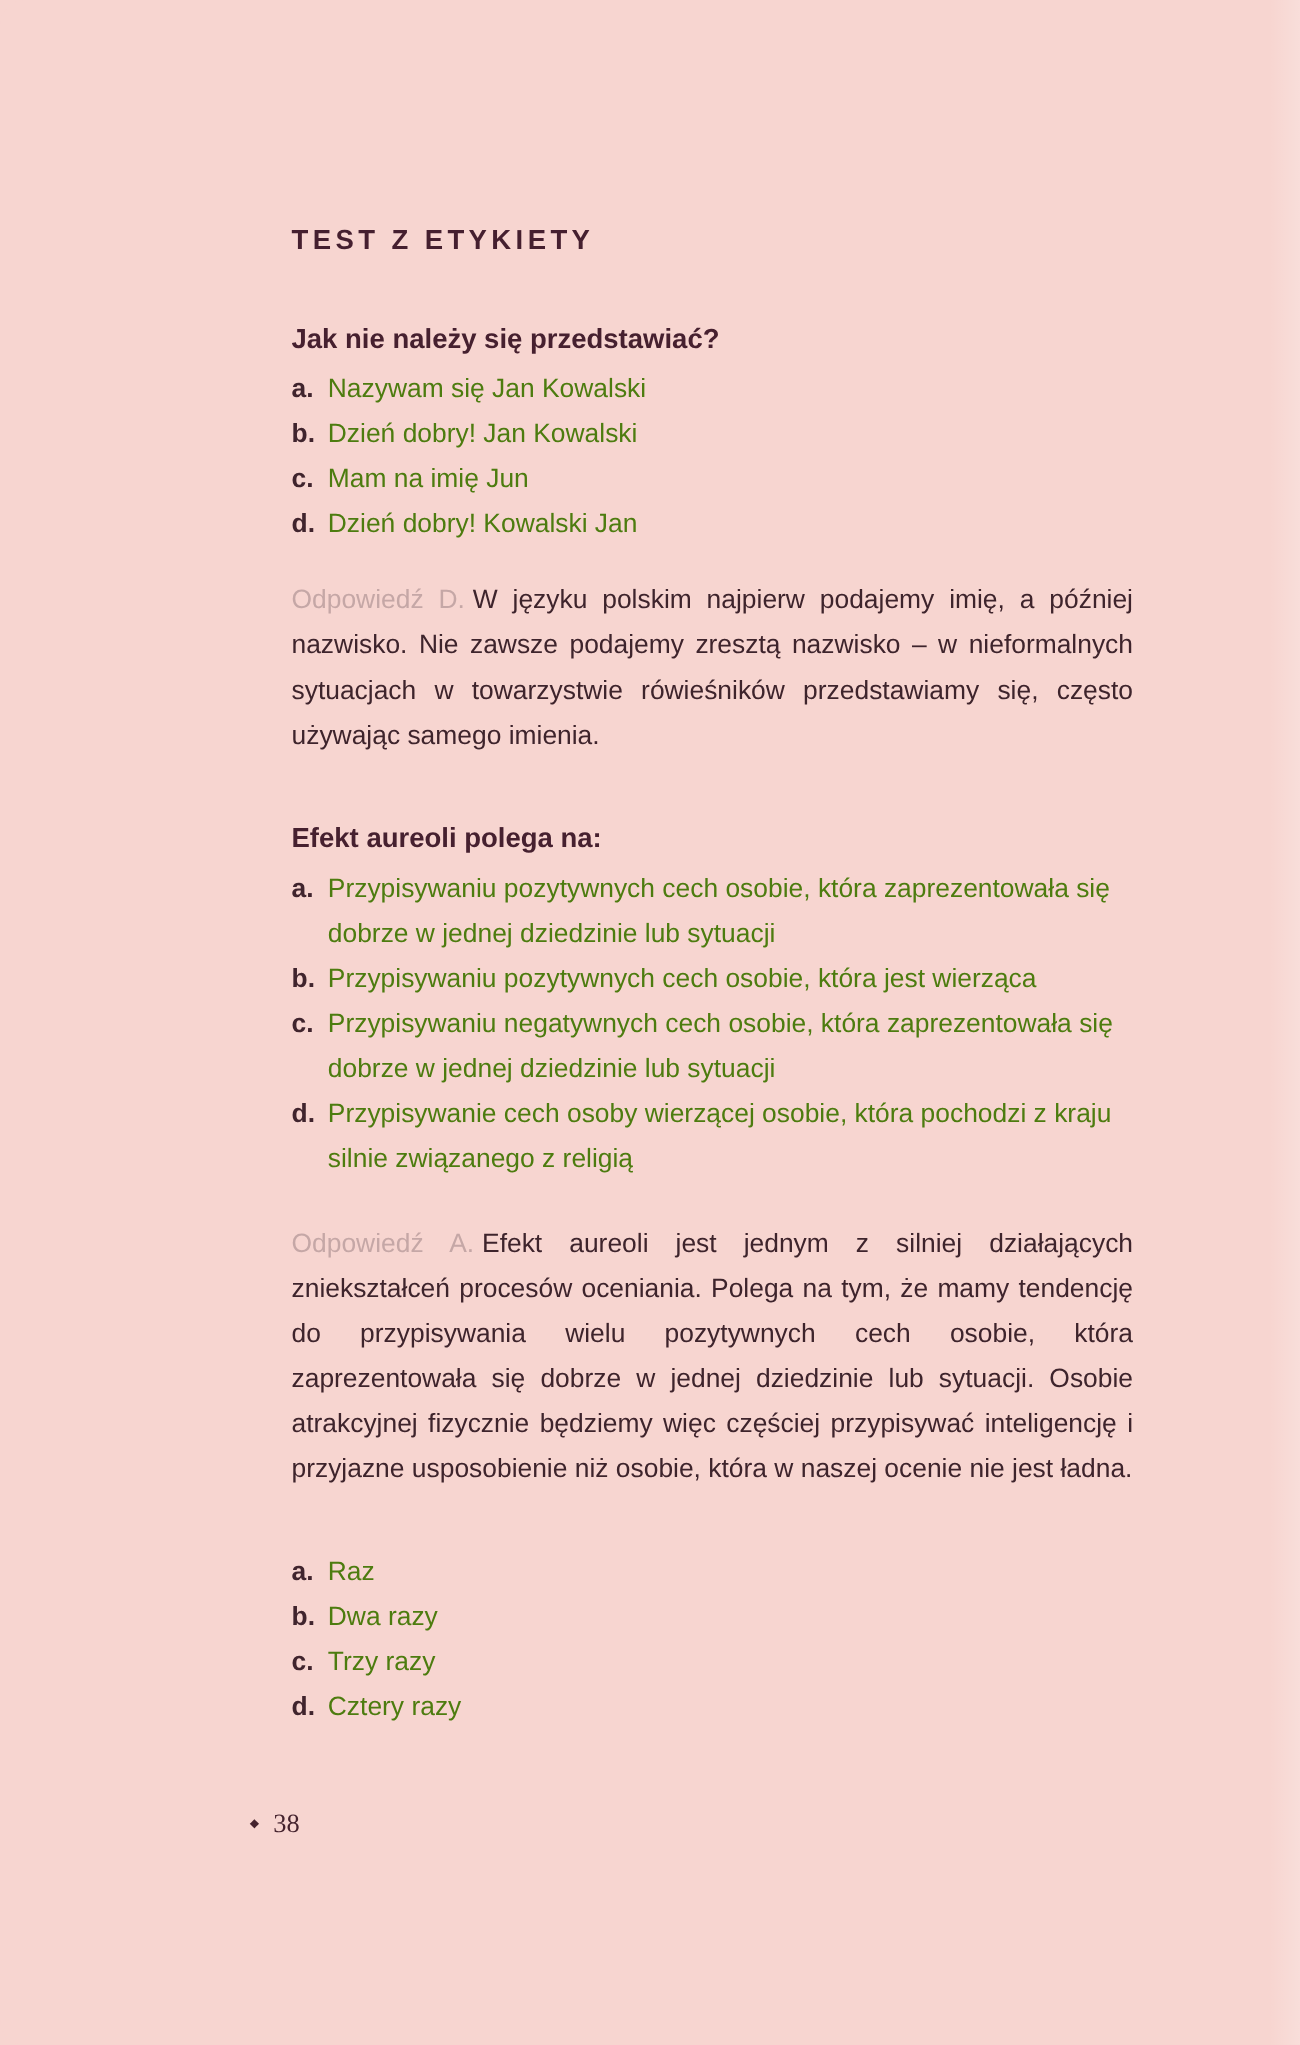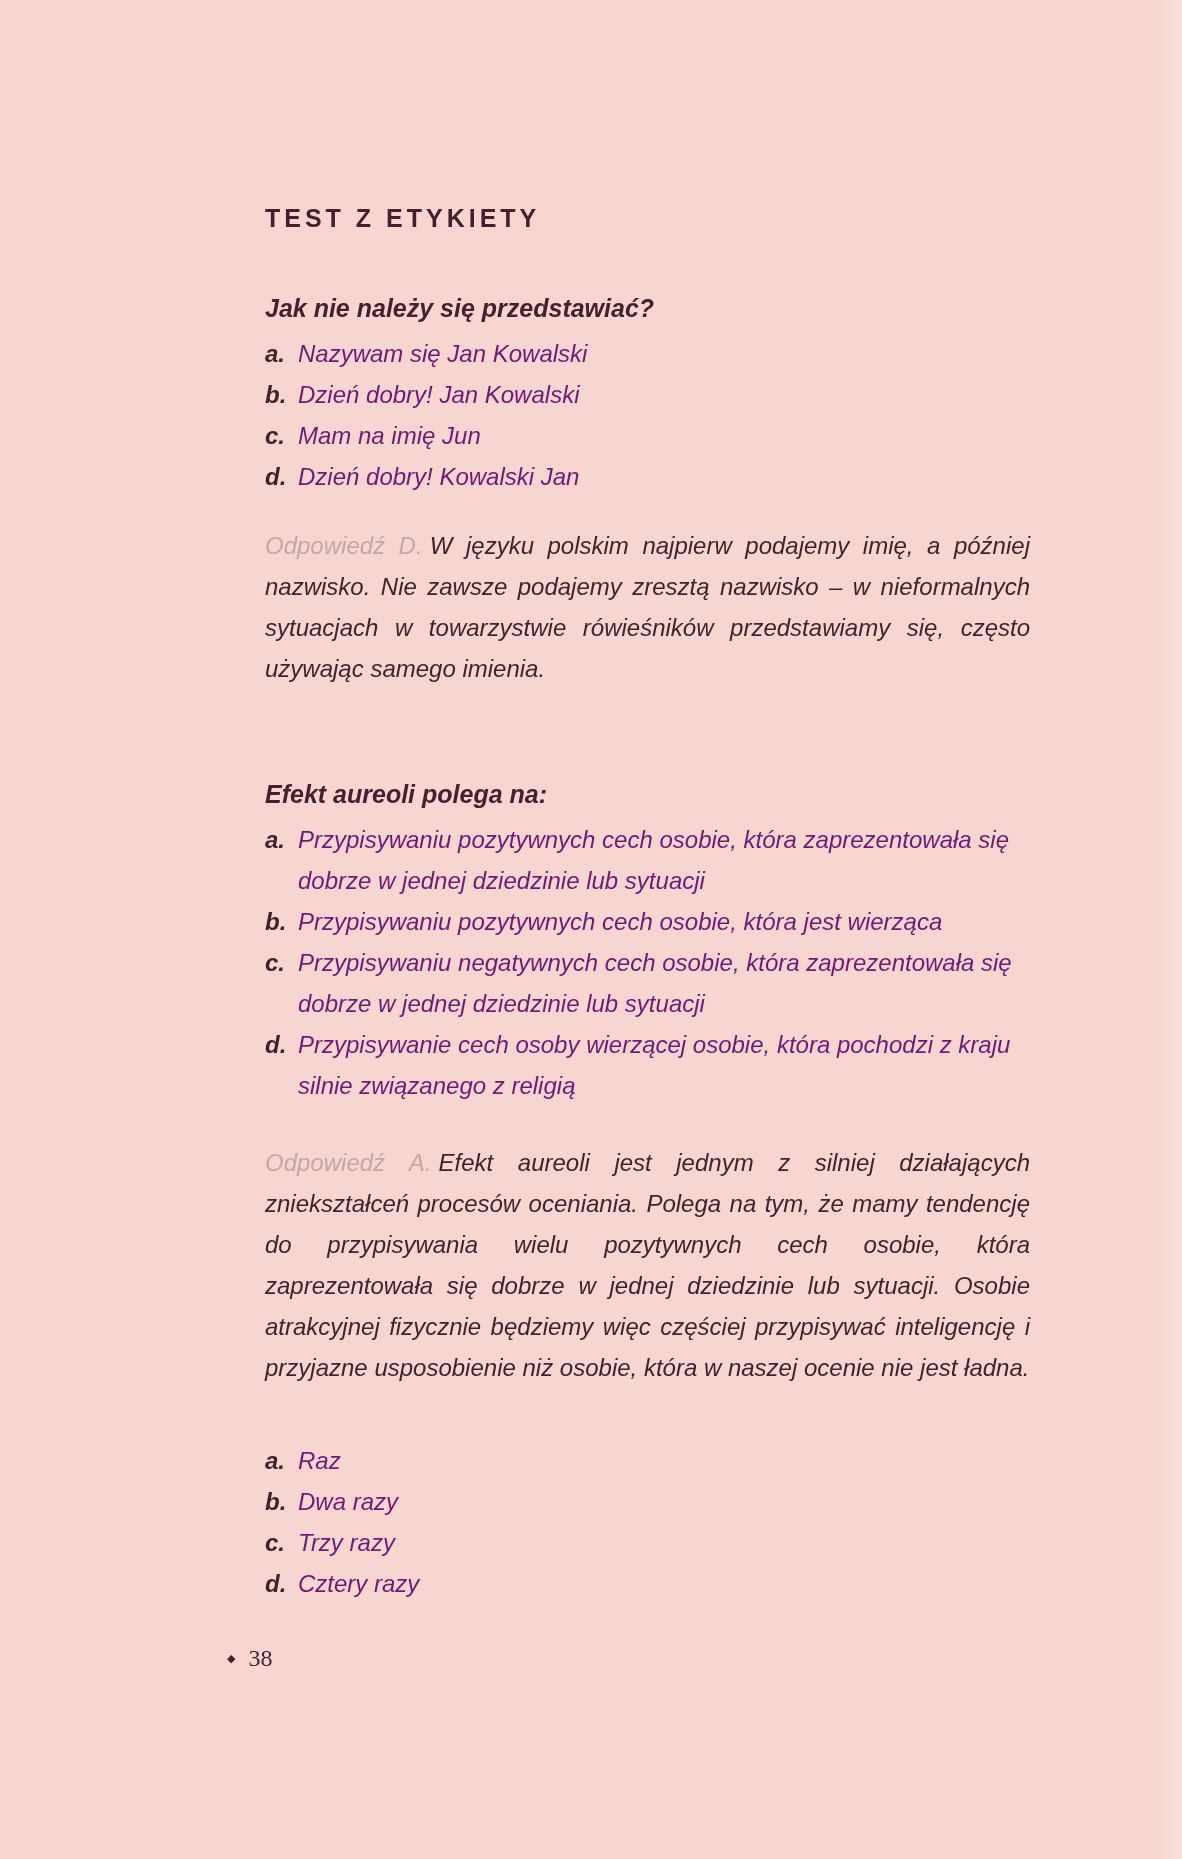--- a/index.html
+++ b/index.html
@@ -29,21 +29,21 @@
     width:765px;
   }
   .book-title{
     font-size:25px;
     font-weight:bold;
     letter-spacing:4px;
     color:#451f2f;
     margin:0 0 58px 0;
     line-height:30px;
   }
-  .question-block{margin:0;font-style:italic;}
+  .question-block{margin:0;}
   .question-heading{
     font-size:25px;
     font-weight:bold;
     color:#46202f;
     margin:0 0 8px 0;
     line-height:34px;
   }
   .options{margin:0;padding:0;list-style:none;}
   .option-row{
     display:flex;
@@ -51,34 +51,34 @@
     font-size:24px;
     line-height:41px;
   }
   .option-letter{
     flex:0 0 33px;
     font-weight:bold;
     color:#40242d;
   }
   .option-text{
     flex:1;
-    color:#701a75;
+    color:#4d7c0f;
   }
   .answer-paragraph{
     margin:28px 0 0 0;
     font-size:24px;
     line-height:41px;
     text-align:justify;
     color:#3e242c;
   }
   .answer-label{
     color:#c5a7a6;
     margin-right:0.3em;
   }
-  .gap-large{margin-top:88px;}
+  .gap-large{margin-top:56px;}
   .gap-medium{margin-top:52px;}
   .answer-paragraph.second{margin-top:36px;}
   .footer{
     position:absolute;
     left:227px;top:1646px;
     display:flex;
     align-items:center;
   }
   .footer .diamond{
     font-size:11px;

